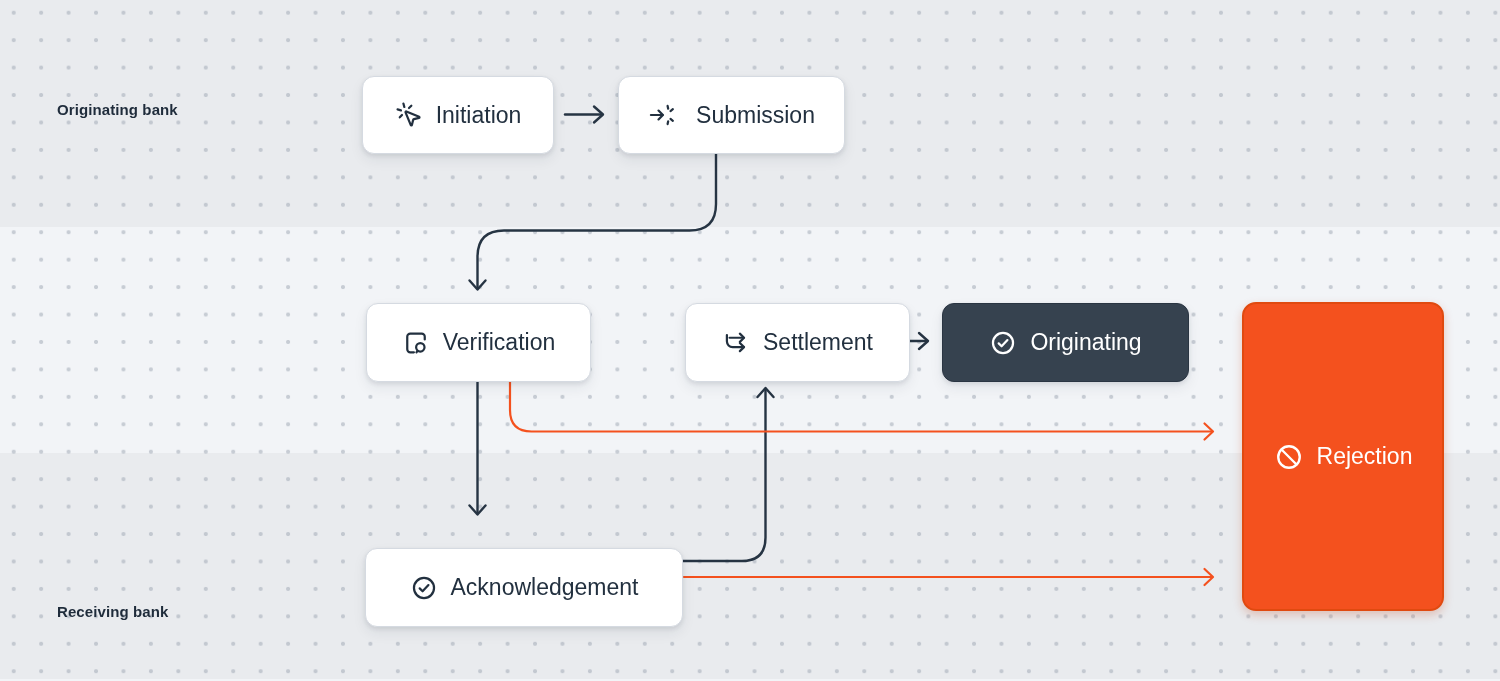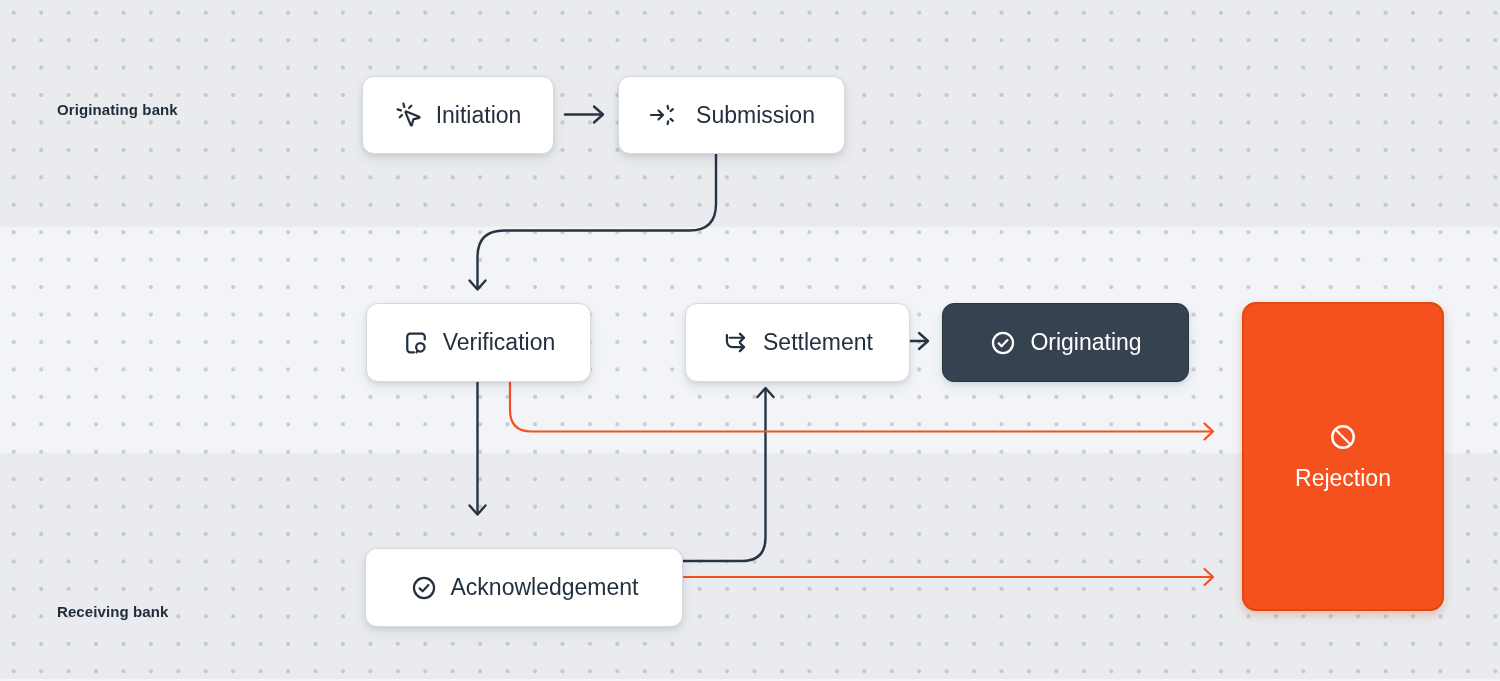--- a/index.html
+++ b/index.html
@@ -34,21 +34,21 @@
 
   #node-initiation{left:362px;top:76px;width:190px;height:76px;}
   #node-submission{left:618px;top:76px;width:225px;height:76px;gap:20px;}
   #node-verification{left:366px;top:303px;width:223px;height:77px;}
   #node-settlement{left:654px;top:303px;width:223px;height:77px;margin-left:31px;}
   #node-confirmation{left:942px;top:303px;width:245px;height:77px;background:#36424f;
     border-color:#2a3542;color:#ffffff;}
   #node-acknowledgement{left:365px;top:548px;width:316px;height:77px;}
   #node-rejection{left:1242px;top:302px;width:198px;height:305px;background:#f4511e;
     border:2px solid #e04a10;border-radius:14px;color:#ffffff;
-    box-shadow:0 4px 10px rgba(190,60,15,.25);flex-direction:column;}
+    box-shadow:0 4px 10px rgba(190,60,15,.25);}
 </style>
 </head>
 <body>
 
 <div class="canvas">
 
   <div class="band b1"></div>
   <div class="band b2"></div>
   <div class="band b3"></div>
   <div class="band b4"></div>

